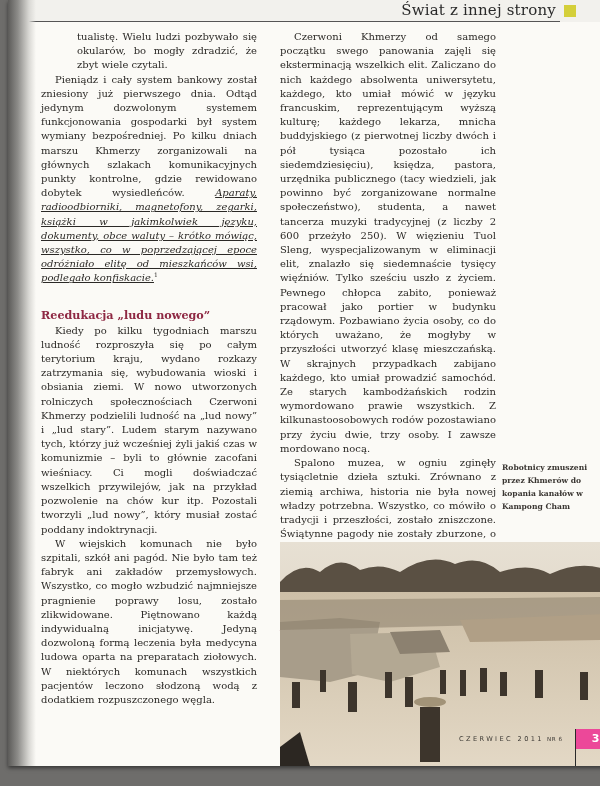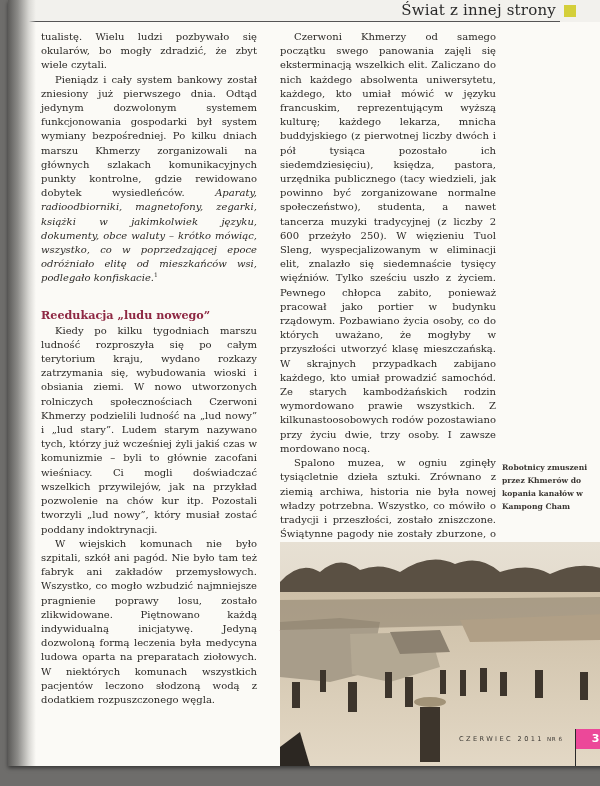--- a/index.html
+++ b/index.html
@@ -32,22 +32,22 @@
     .section-square {
       position: absolute; left: 556px; top: 5px; width: 12px; height: 12px; background: #d4cf3a;
     }
     .col {
       position: absolute; top: 30px; font-size: 10px; line-height: 14.2px; color: #2b2926;
       text-align: justify; hyphens: manual;
     }
     .col-left { left: 33px; width: 216px; }
     .col-right { left: 272px; width: 216px; }
     .col p { margin: 0; text-indent: 14px; }
-    .col p.noindent { text-indent: 0; }
-    .col em { font-style: italic; }
+    .col p.noindent { text-indent: 0; margin-left: 36px; }
+    .col em { font-style: italic; text-decoration: underline; }
     .col h2 {
       margin: 22px 0 1px 0; font-size: 11.2px; line-height: 15px; color: #8e2843; font-weight: bold;
       font-family: "DejaVu Serif", serif;
     }
     .col sup { font-size: 6px; vertical-align: super; line-height: 0; }
     .caption {
       position: absolute; left: 494px; top: 461px; width: 90px;
       font-family: "DejaVu Serif", serif; font-weight: bold; font-size: 7.6px; line-height: 13px; color: #3a3632;
     }
     .photo {

